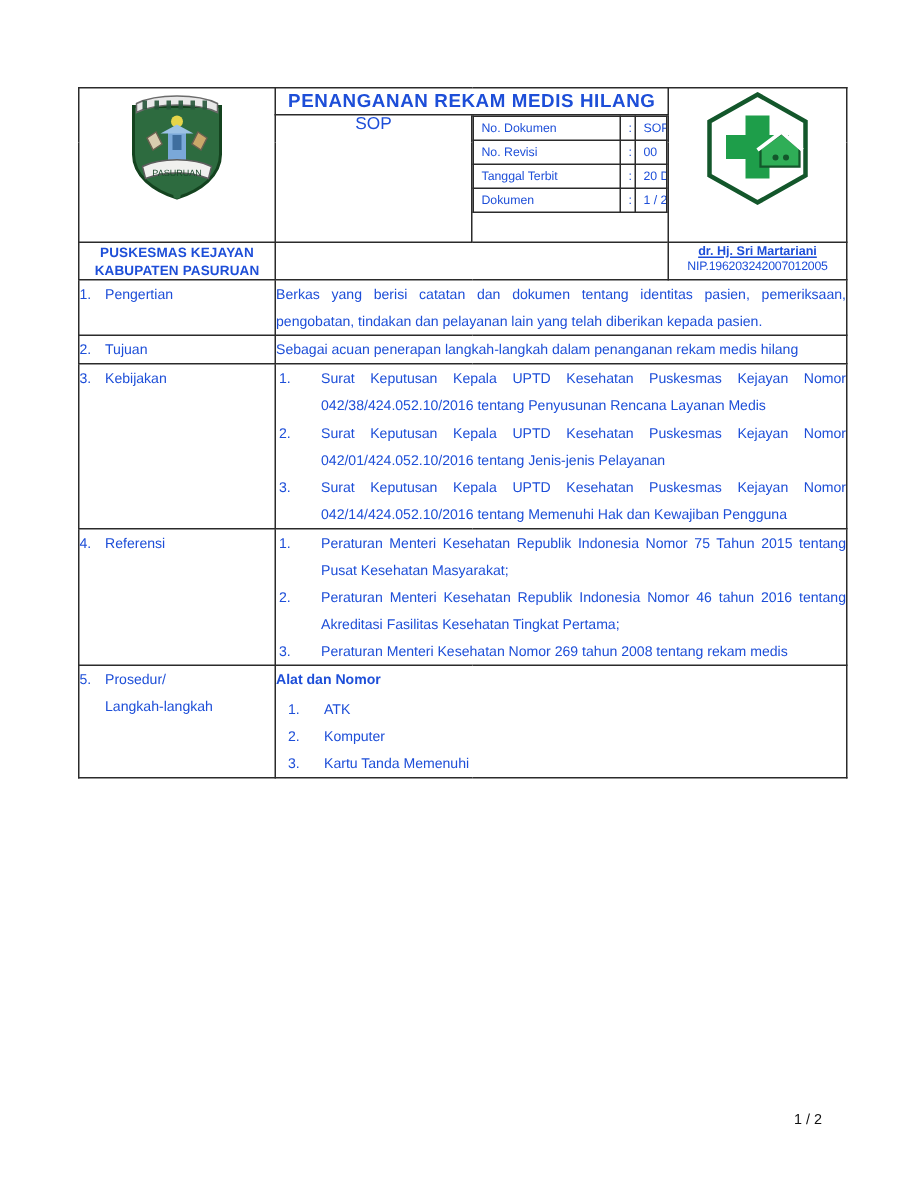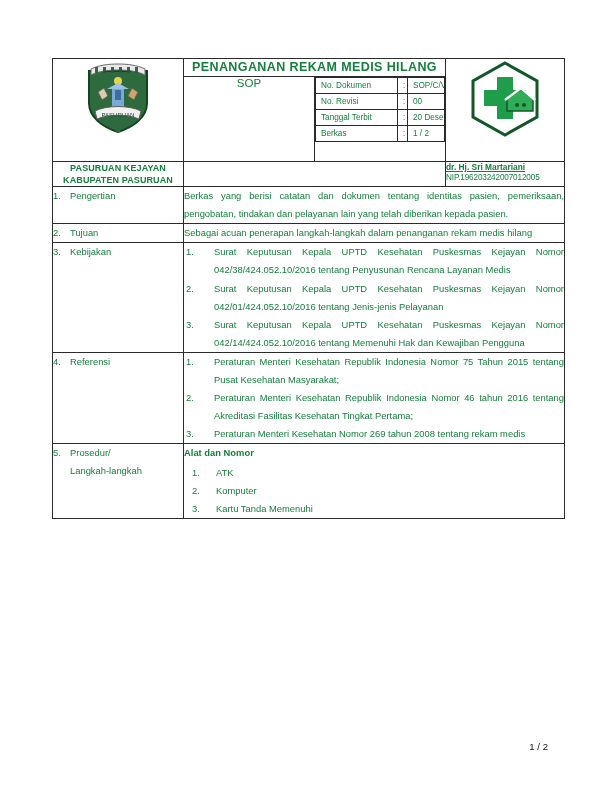--- a/index.html
+++ b/index.html
@@ -20,21 +20,21 @@
     left: 52px; top: 58px;
     width: 513px;
     border: 1px solid #2b2b2b;
     border-collapse: collapse;
     table-layout: fixed;
   }
   .doc td {
     border: 1px solid #2b2b2b;
     vertical-align: top;
     padding: 0;
-    color: #15803d;
+    color: #1d4ed8;
   }
   
   .logo-cell-left  { width: 131px; height: 103px; text-align: center; vertical-align: middle; }
   .logo-cell-right { width: 119px; text-align: center; vertical-align: middle; }
   .title-cell {
     text-align: center;
     font-weight: bold;
     font-size: 12.5px;
     letter-spacing: .4px;
     padding: 12px 6px 10px 6px;
@@ -50,38 +50,38 @@
   .meta { width: 100%; border-collapse: collapse; table-layout: fixed; }
   .meta td {
     border: 1px solid #2b2b2b;
     font-size: 8.2px;
     padding: 3px 4px 3px 5px;
     height: 16px;
     line-height: 1.1;
     white-space: nowrap;
     overflow: hidden;
   }
-  .meta .k { width: 82px; }
+  .meta .k { width: 98px; }
   .meta .c { width: 10px; text-align: left; }
   .meta .v { }
   .nested-holder { padding: 0 !important; border: 0 !important; }
 
   
   .puskesmas {
     text-align: center;
     font-weight: bold;
     font-size: 9px;
     line-height: 1.35;
     vertical-align: middle;
     padding: 6px 4px;
     letter-spacing: .1px;
   }
   .sign-blank { }
   .sign-cell {
-    text-align: left;
+    text-align: center;
     font-size: 8.2px;
     vertical-align: middle;
     padding: 6px 3px;
     line-height: 1.25;
   }
   .sign-name { font-weight: bold; text-decoration: underline; display: block; font-size: 8.4px; }
   .sign-nip  { display: block; letter-spacing: -0.15px; }
 
   
   .lbl {
@@ -196,34 +196,34 @@
                 <td class="k">No. Revisi</td>
                 <td class="c">:</td>
                 <td class="v">00</td>
               </tr>
               <tr>
                 <td class="k">Tanggal Terbit</td>
                 <td class="c">:</td>
                 <td class="v">20 Desember 2016</td>
               </tr>
               <tr>
-                <td class="k">Berkas</td>
+                <td class="k">Dokumen</td>
                 <td class="c">:</td>
                 <td class="v">1 / 2</td>
               </tr>
             </tbody>
           </table>
         </td>
       </tr>
       <tr></tr>
       <tr></tr>
 
       <tr>
         <td class="puskesmas">
-          <span>PASURUAN KEJAYAN</span><br>
+          <span>PUSKESMAS KEJAYAN</span><br>
           <span>KABUPATEN PASURUAN</span>
         </td>
         <td class="sign-blank" colspan="2"></td>
         <td class="sign-cell">
           <span class="sign-name">dr. Hj. Sri Martariani</span>
           <span class="sign-nip">NIP.196203242007012005</span>
         </td>
       </tr>
 
       <tr>

